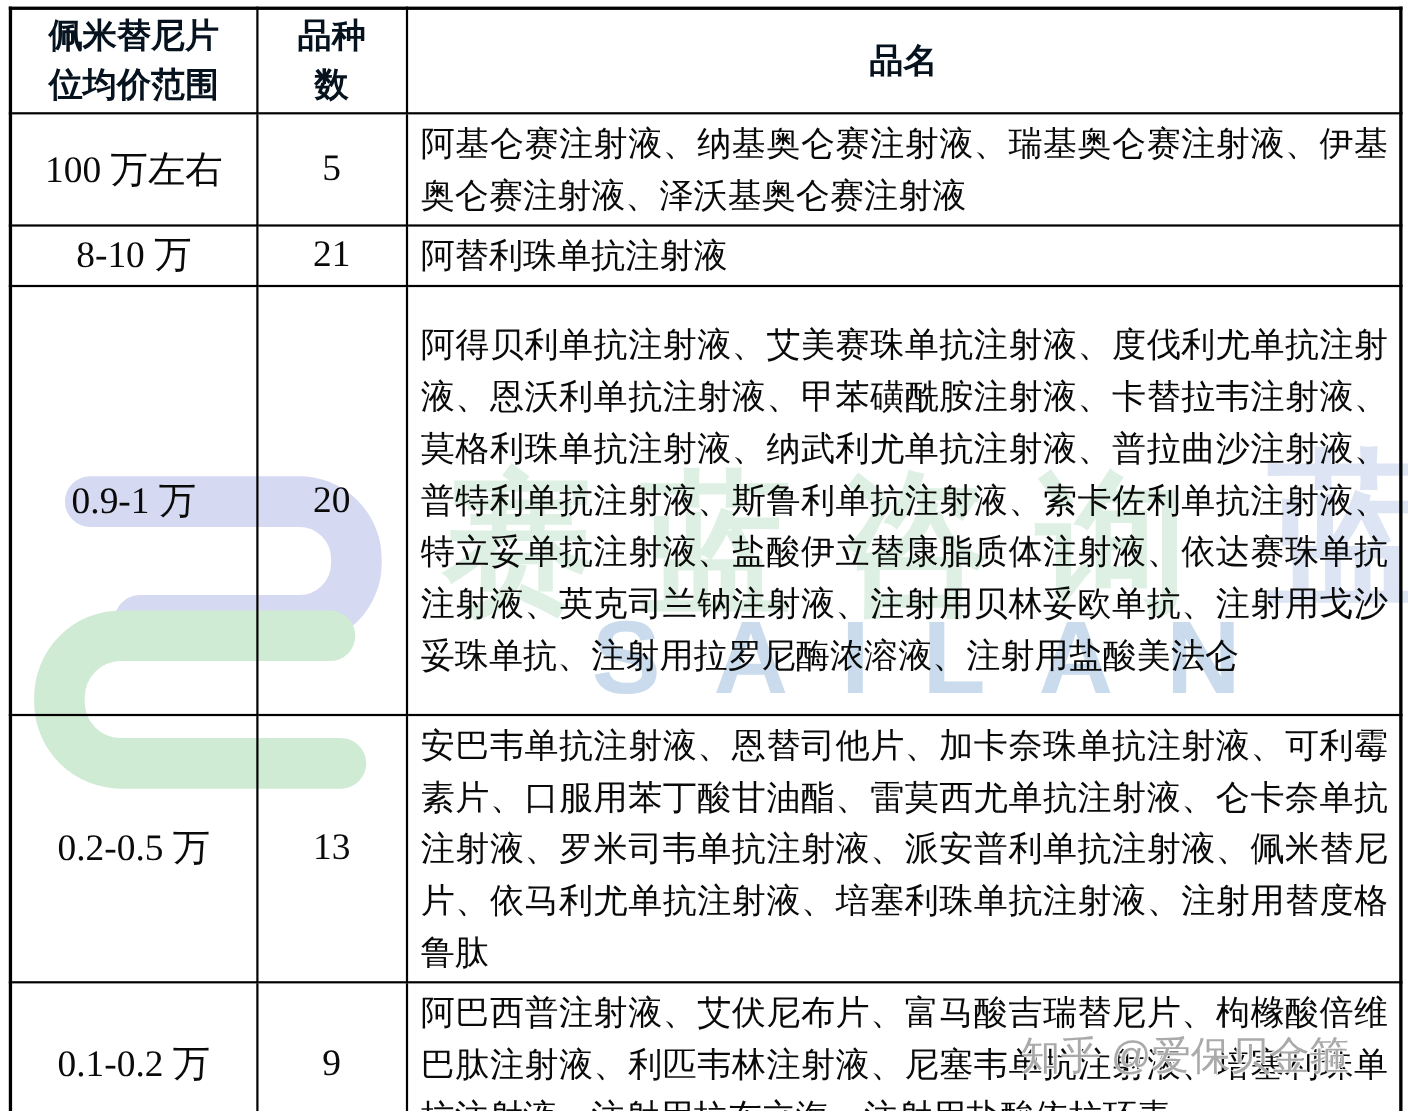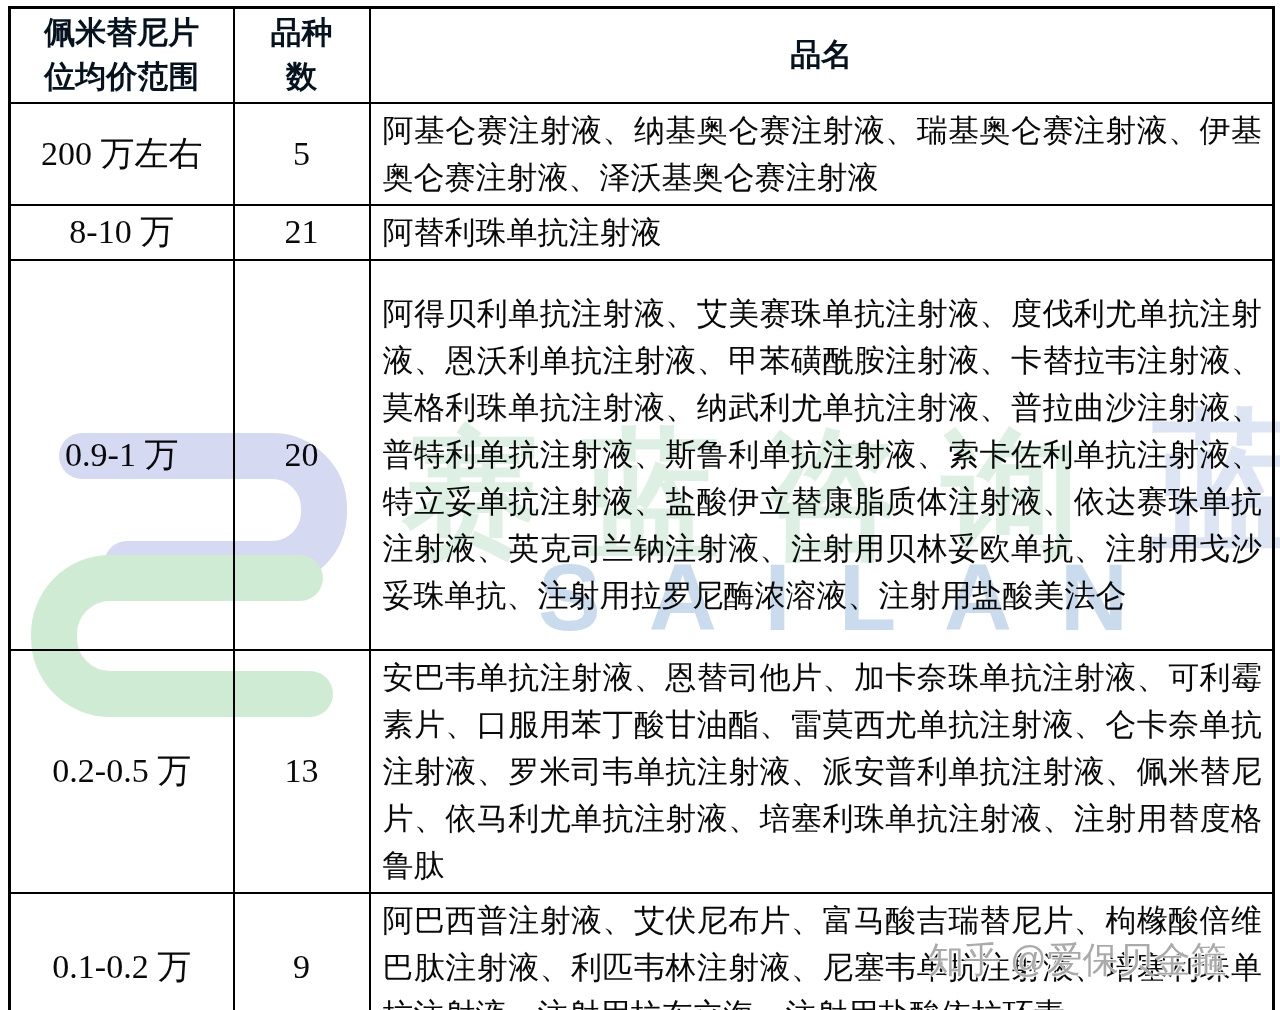--- a/index.html
+++ b/index.html
@@ -80,21 +80,21 @@
       <tr style="height:95px">
         <th class="hdr">佩米替尼片
 位均价范围</th>
         <th class="hdr">品种
 数</th>
         <th class="hdr">品名</th>
       </tr>
     </thead>
     <tbody>
       <tr style="height:102px">
-        <td class="range">200 万左右</td>
+        <td class="range">100 万左右</td>
         <td class="count">5</td>
         <td class="names">阿基仑赛注射液、纳基奥仑赛注射液、瑞基奥仑赛注射液、伊基奥仑赛注射液、泽沃基奥仑赛注射液</td>
       </tr>
       <tr style="height:47px">
         <td class="range">8-10 万</td>
         <td class="count">21</td>
         <td class="names">阿替利珠单抗注射液</td>
       </tr>
       <tr style="height:390px">
         <td class="range">0.9-1 万</td>

